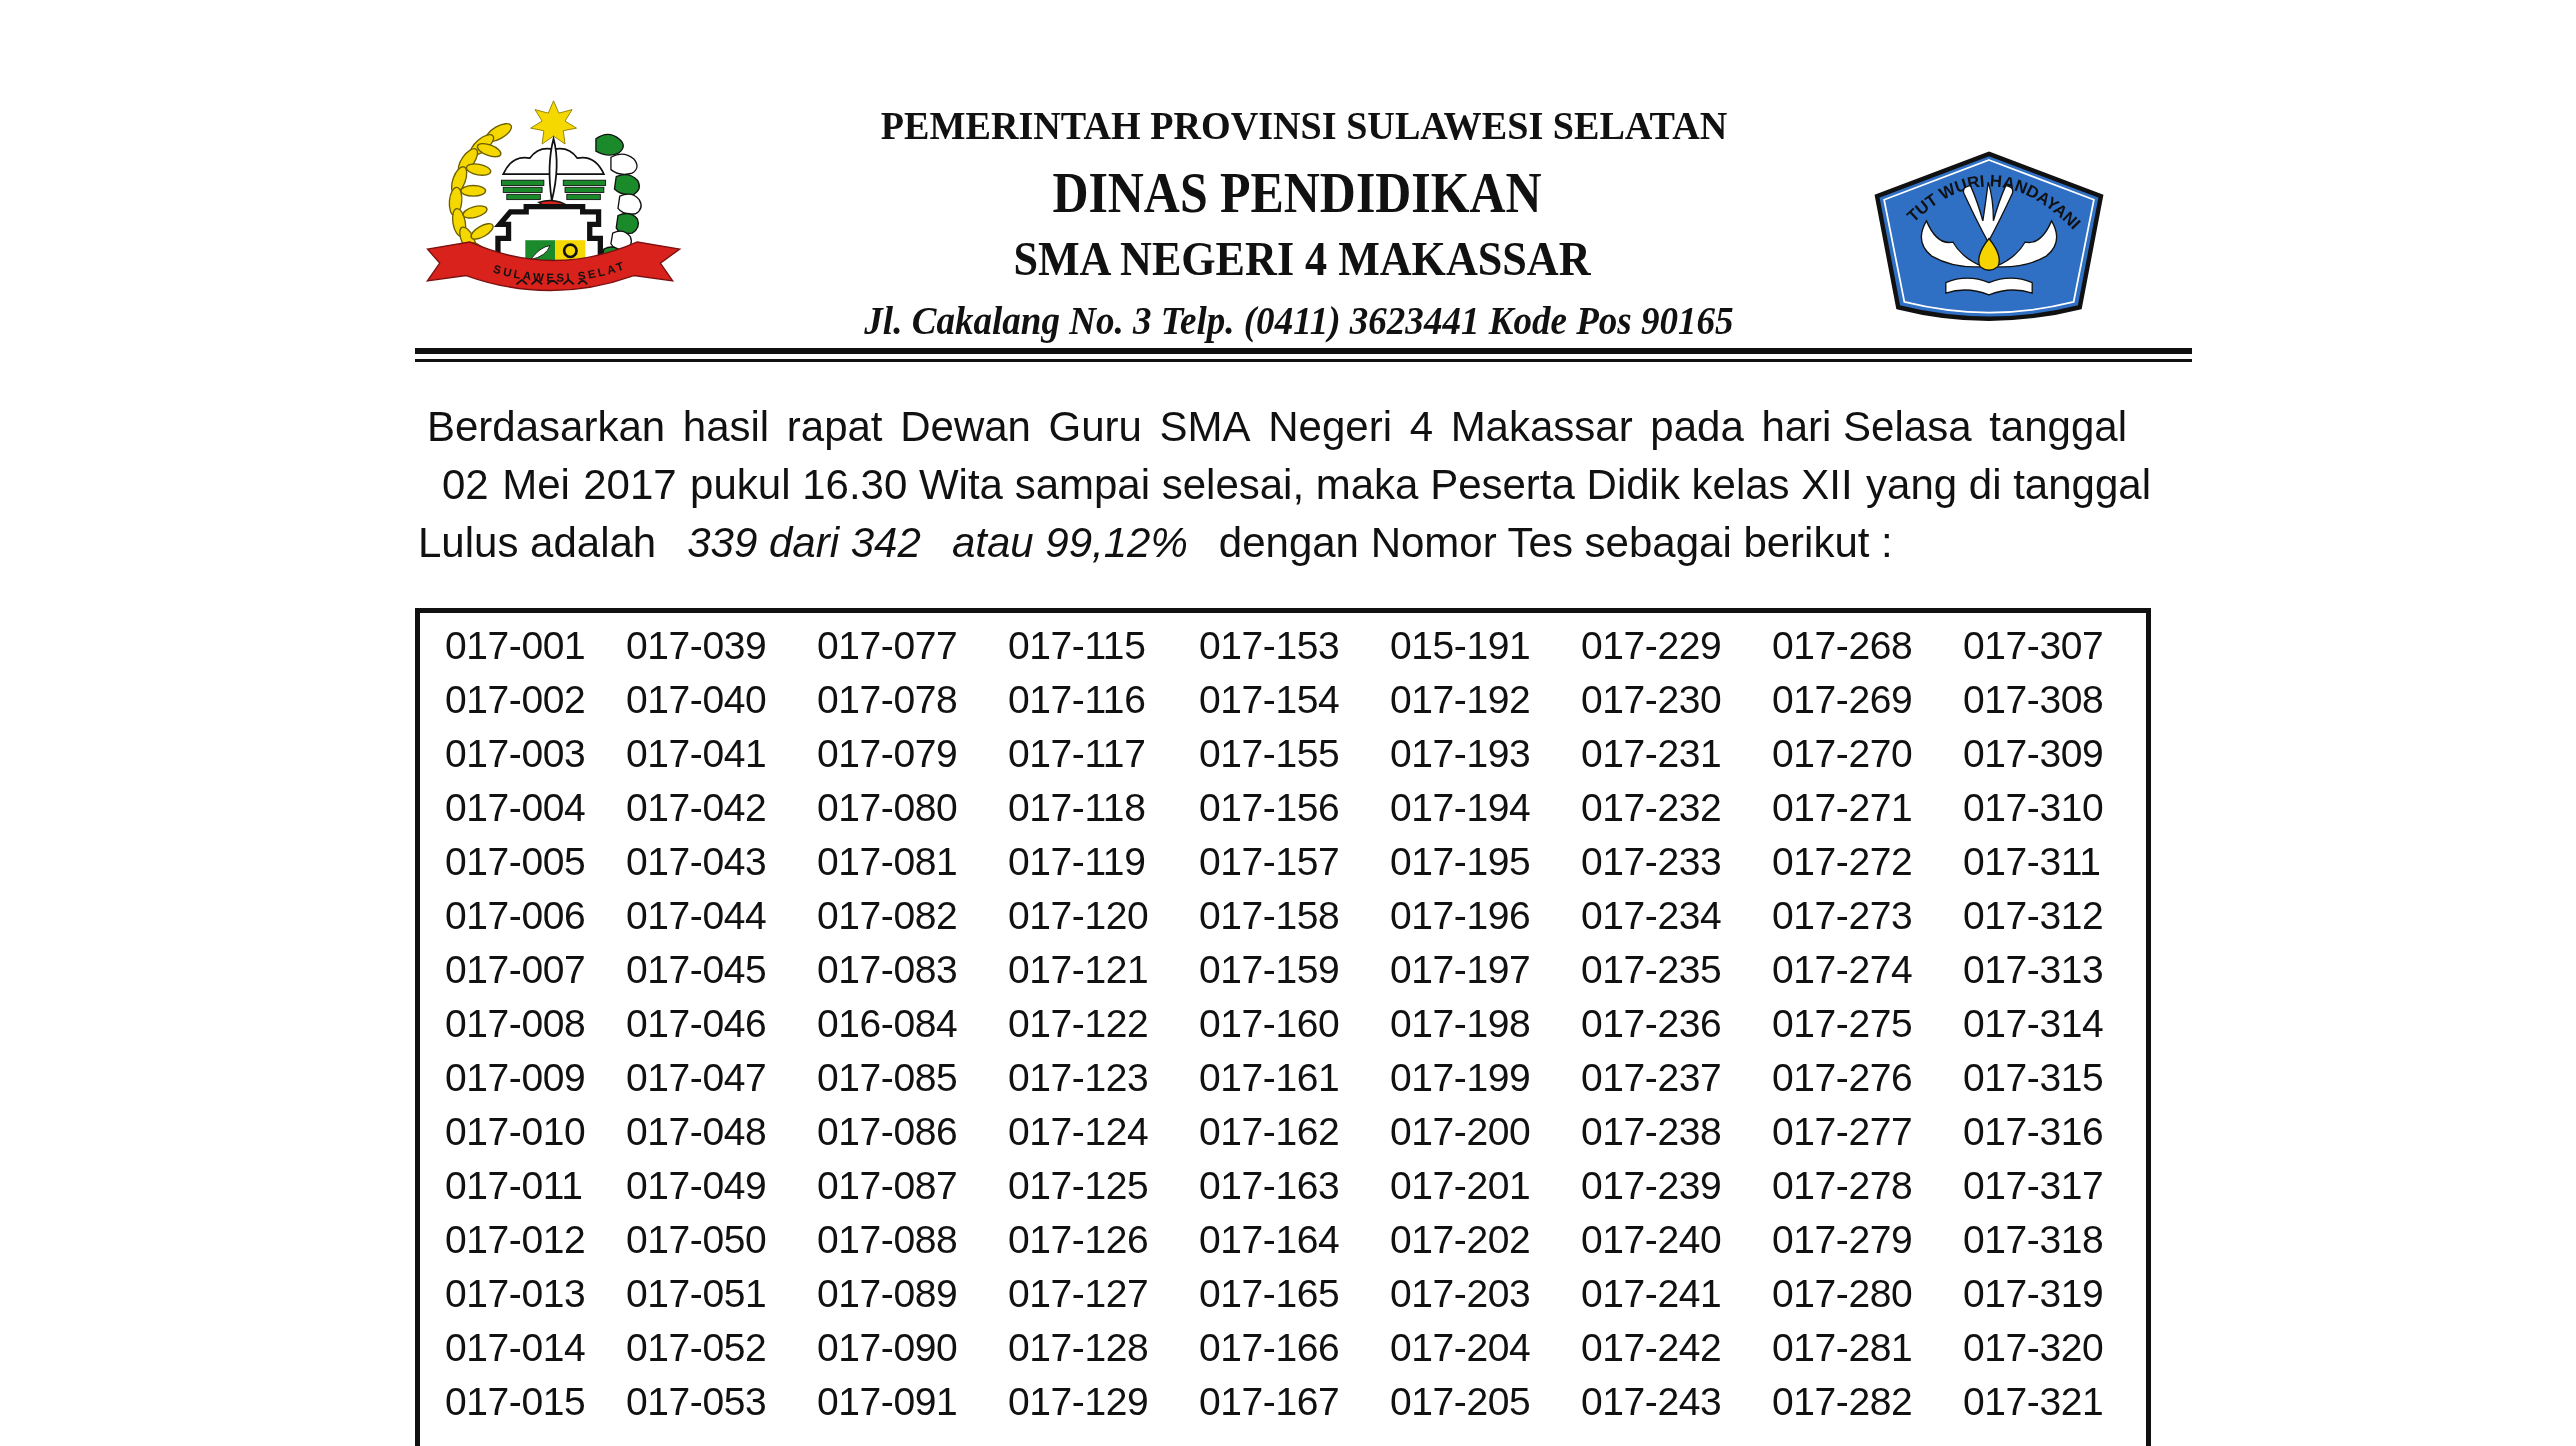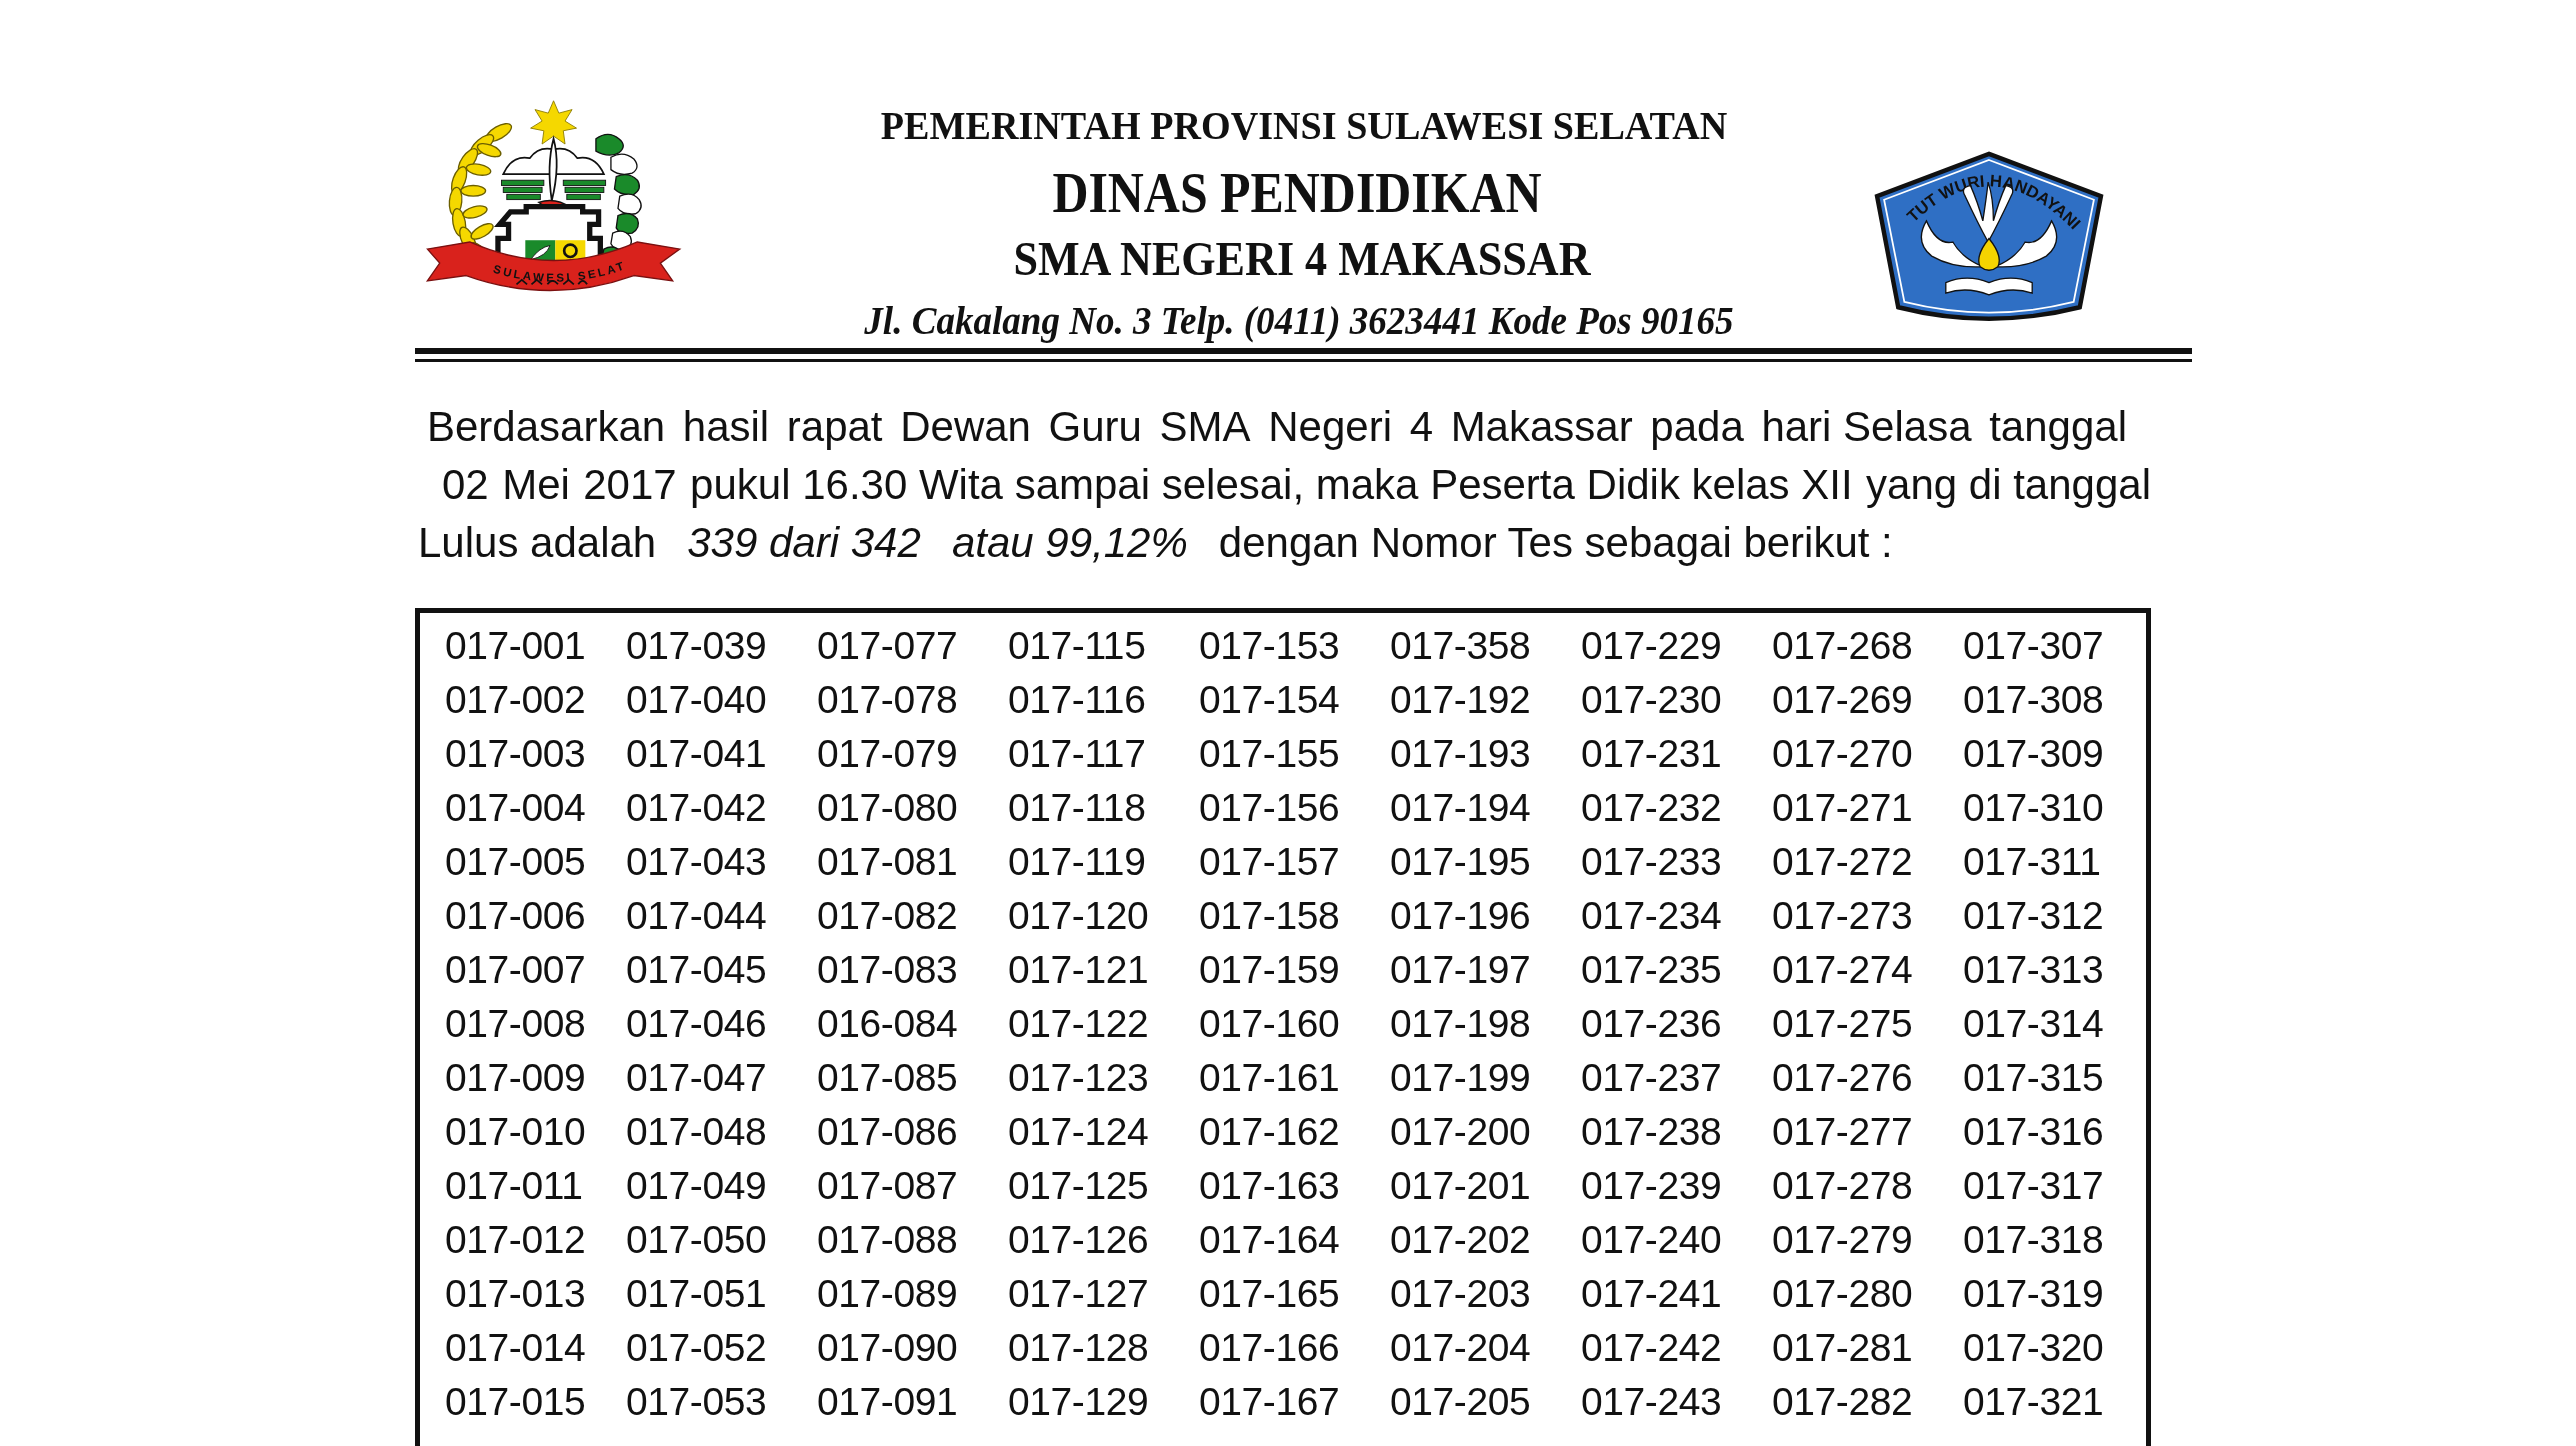--- a/index.html
+++ b/index.html
@@ -158,21 +158,21 @@
 </div>
 
 <div class="abs table-box"></div>
 <div class="grid" id="grid">
     <div class="row">
       <div class="cell">017-001</div>
       <div class="cell">017-039</div>
       <div class="cell">017-077</div>
       <div class="cell">017-115</div>
       <div class="cell">017-153</div>
-      <div class="cell">017-358</div>
+      <div class="cell">015-191</div>
       <div class="cell">017-229</div>
       <div class="cell">017-268</div>
       <div class="cell">017-307</div>
     </div>
     <div class="row">
       <div class="cell">017-002</div>
       <div class="cell">017-040</div>
       <div class="cell">017-078</div>
       <div class="cell">017-116</div>
       <div class="cell">017-154</div>

